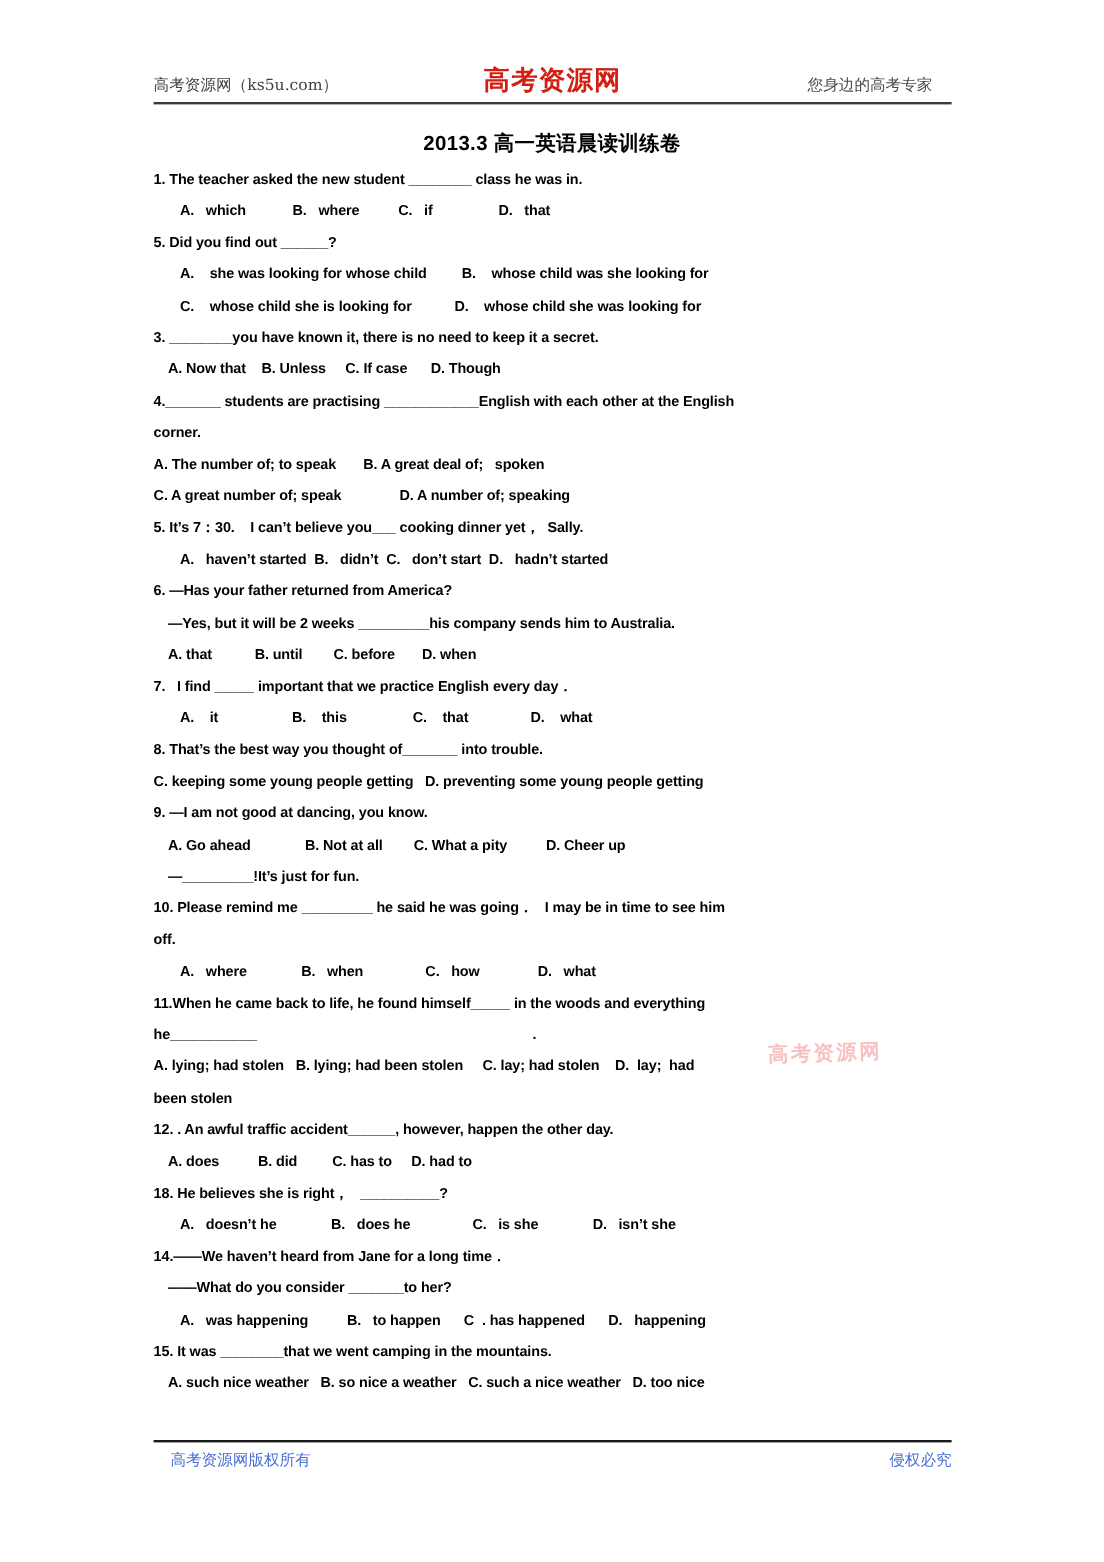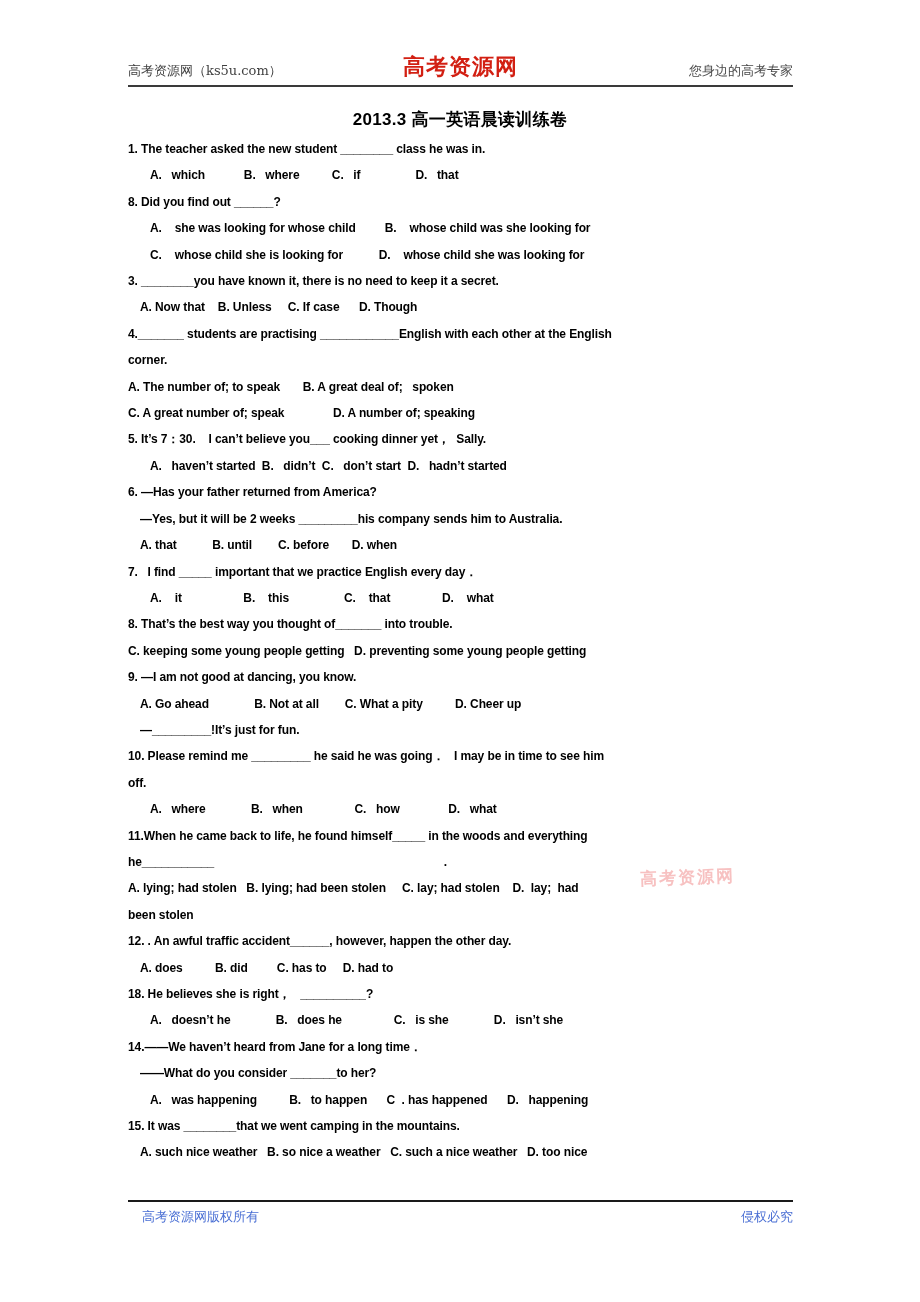--- a/index.html
+++ b/index.html
@@ -44,21 +44,21 @@
     top: 0px;
     font-family: "DejaVu Serif", serif;
     font-size: 22px;
     font-weight: bold;
     color: #d21f12;
     letter-spacing: 1px;
     white-space: nowrap;
   }
   .hdr-right {
     position: absolute;
-    right: 0;
+    right: 16px;
     top: 10px;
     font-family: Liberation Serif, serif;
     font-size: 13px;
     color: #4a4a4a;
     white-space: nowrap;
   }
   .hdr-rule {
     position: absolute;
     left: 128px;
     top: 85px;
@@ -158,21 +158,21 @@
     <span class="hdr-logo">高考资源网</span>
     <span class="hdr-right">您身边的高考专家</span>
   </div>
   <div class="hdr-rule"></div>
 
   <div class="doc-title">2013.3 高一英语晨读训练卷</div>
 
   <div class="body-block" id="body-block">
       <div class="line">1. The teacher asked the new student ________ class he was in.</div>
       <div class="line indent">A.   which            B.   where          C.   if                 D.   that</div>
-      <div class="line">8. Did you find out ______?</div>
+      <div class="line">5. Did you find out ______?</div>
       <div class="line indent">A.    she was looking for whose child         B.    whose child was she looking for</div>
       <div class="line indent">C.    whose child she is looking for           D.    whose child she was looking for</div>
       <div class="line">3. ________you have known it, there is no need to keep it a secret.</div>
       <div class="line indent-sm">A. Now that    B. Unless     C. If case      D. Though</div>
       <div class="line">4._______ students are practising ____________English with each other at the English</div>
       <div class="line">corner.</div>
       <div class="line">A. The number of; to speak       B. A great deal of;   spoken</div>
       <div class="line">C. A great number of; speak               D. A number of; speaking</div>
       <div class="line">5. It’s 7：30.    I can’t believe you___ cooking dinner yet，  Sally.</div>
       <div class="line indent">A.   haven’t started  B.   didn’t  C.   don’t start  D.   hadn’t started</div>

